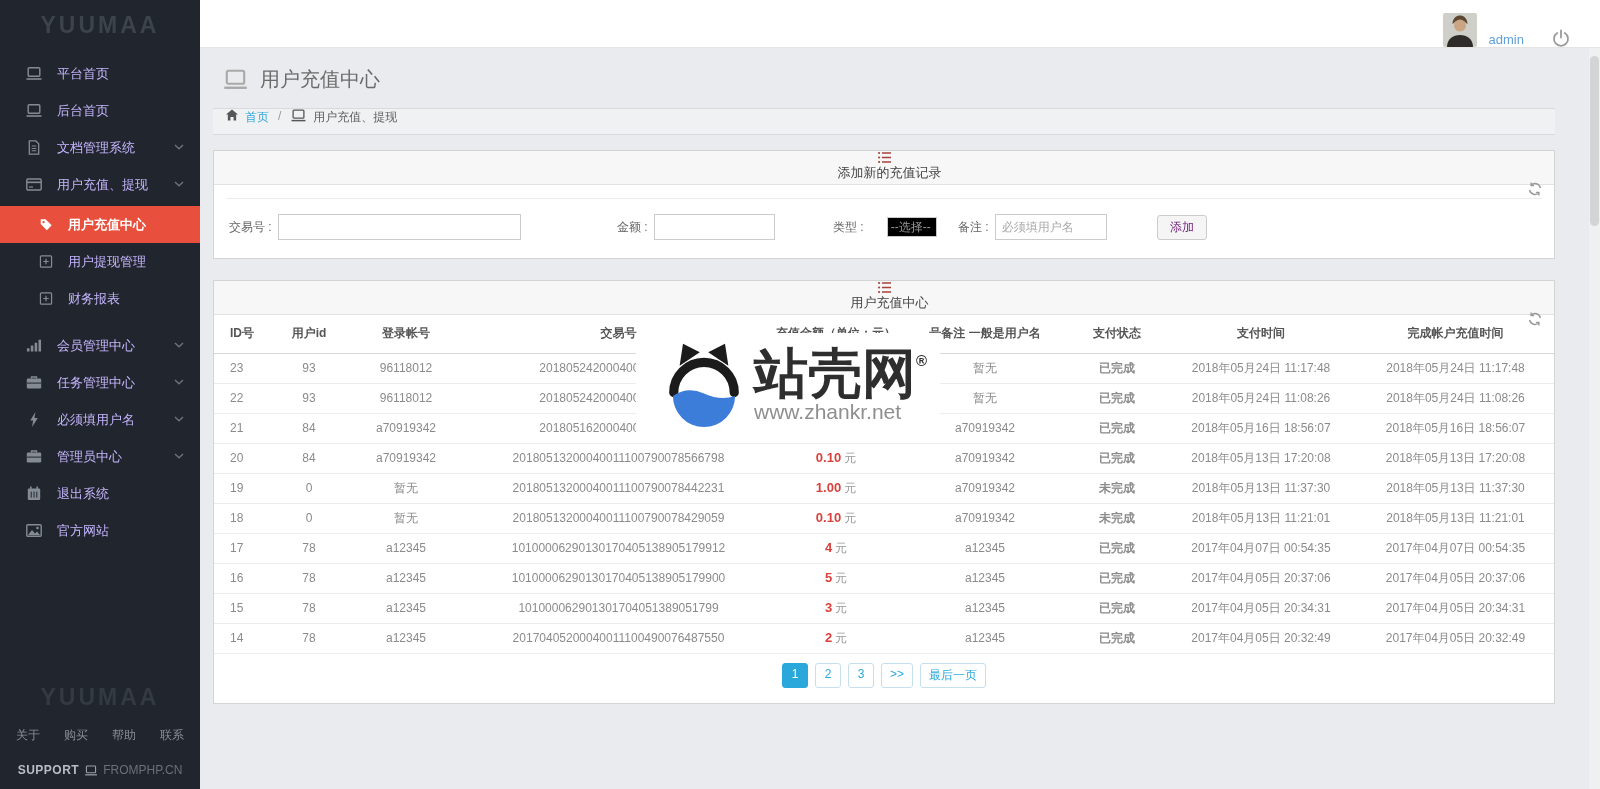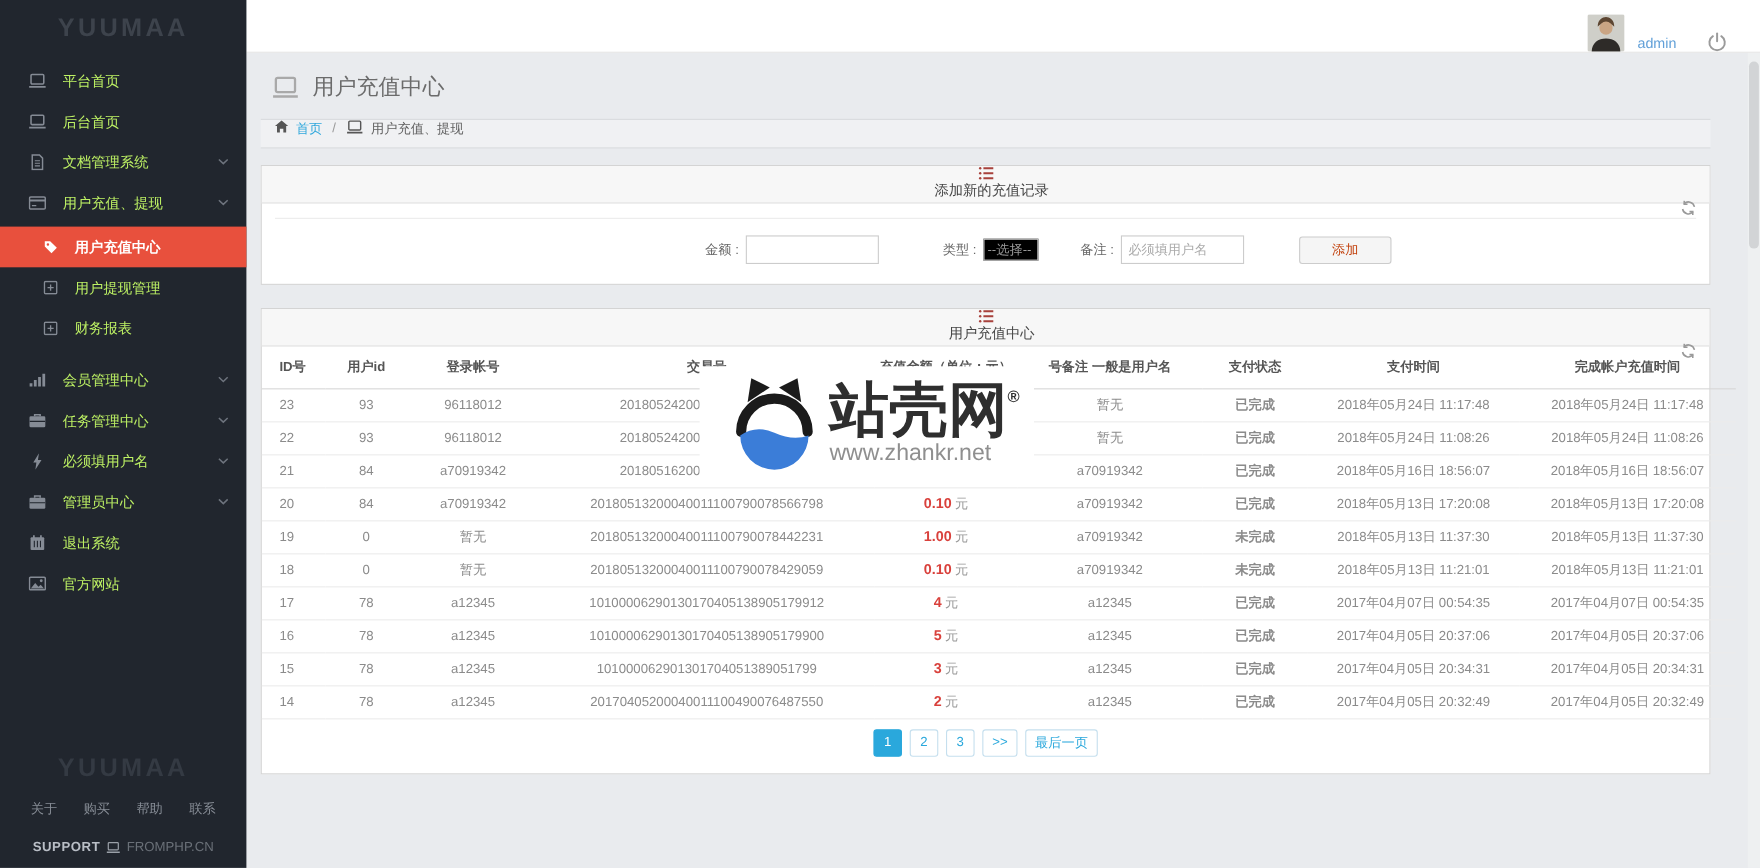--- a/index.html
+++ b/index.html
@@ -4,25 +4,25 @@
 <style>
   * { box-sizing: border-box; margin: 0; padding: 0; }
   html,body { width:1600px; height:789px; }
   body {
     font-family:"Liberation Sans","DejaVu Sans",sans-serif;
     font-size:12px; background:#e9ebee; overflow:hidden; position:relative; color:#666;
   }
   .app { display:flex; height:100%; }
 
   
-  .sidebar { width:224px; flex:none; background:#21262e; position:relative; }
+  .sidebar { width:200px; flex:none; background:#21262e; position:relative; }
   .side-logo { padding:12px 0 16px; text-align:center; font-size:23px; font-weight:bold;
                letter-spacing:3px; color:#3d434c; }
   .nav-item { display:flex; align-items:center; height:37px; padding:0 16px 0 26px;
-              font-size:13px; color:#bef264; cursor:pointer; }
+              font-size:13px; color:#c4b5fd; cursor:pointer; }
   .nav-item .nico { width:16px; height:15px; color:#858b95; flex:none; display:inline-flex; }
   .nav-item .nico svg { width:100%; height:100%; }
   .nav-item .nlabel { margin-left:15px; white-space:nowrap; }
   .nav-item .chev { margin-left:auto; width:10px; height:7px; color:#6d737d; display:inline-flex; }
   .nav-item .chev svg { width:100%; height:100%; }
   .nav-item.sub { padding-left:39px; }
   .nav-item.sub .nico { width:14px; height:13px; }
   .nav-item.sub-first { margin-top:3px; }
   .nav-item.gap { margin-top:10px; }
   .nav-item.active { background:#e8503d; color:#fff; font-weight:bold; }
@@ -73,31 +73,31 @@
   .panel-hd .refresh svg { width:100%; height:100%; }
 
   
   .form-body { padding:13px 12px 17px; }
   .form-divider { border-top:1px solid #ececec; margin-bottom:14px; }
   .form-row { position:relative; height:28px; }
   .fg { position:absolute; top:0; display:flex; align-items:center; height:28px; color:#666; }
   .fg label { margin-right:6px; white-space:nowrap; }
   .fg-txn  { left:3px; }
   .fg-amt  { left:391px; }
-  .fg-type { left:607px; }
+  .fg-type { left:607px;gap:17px; }
   .fg-note { left:732px; }
   .fg-btn  { left:931px; }
   .inp { height:26px; border:1px solid #ccc; background:#fff; padding:0 6px; font-size:12px; color:#333;
          font-family:inherit; }
   .inp::placeholder { color:#aaa; }
   .inp-txn { width:243px; } .inp-amt { width:121px; } .inp-note { width:112px; }
   .sel { height:20px; min-width:50px; border:1px solid #c9c9c9; background:#000000; color:#999;
          display:inline-flex; align-items:center; padding:0 3px; cursor:pointer; }
-  .add-btn { height:25px; padding:0 29px; border:1px solid #ccc; border-radius:3px;
-             background:#f5f5f5; color:#c2410c; font-size:12px; cursor:pointer; font-family:inherit; }
+  .add-btn { height:25px; padding:0 12px; border:1px solid #ccc; border-radius:3px;
+             background:#f5f5f5; color:#701a75; font-size:12px; cursor:pointer; font-family:inherit; }
 
   
   .tbl { width:100%; border-collapse:collapse; table-layout:fixed; }
   .tbl th { height:38px; font-size:12px; font-weight:bold; color:#555; text-align:center;
             border-bottom:1px solid #d6d6d6; white-space:nowrap; overflow:hidden; }
   .tbl td { height:30px; font-size:12px; color:#8b8b8b; text-align:center;
             border-bottom:1px solid #ececec; white-space:nowrap; overflow:hidden; }
   .tbl .left { text-align:left; padding-left:16px; }
   .txn-num { color:#cc6661; }
   .redtxt { color:#d9413c; font-weight:normal; }
@@ -370,20 +370,24 @@
                 <path d="M12.4 6A5.5 5.5 0 0 0 2.9 3.4" fill="none" stroke="currentColor" stroke-width="1.4"></path>
                 <path d="M3.1 0.6v3h3" fill="none" stroke="currentColor" stroke-width="1.4"></path>
                 <path d="M1.6 8a5.5 5.5 0 0 0 9.5 2.6" fill="none" stroke="currentColor" stroke-width="1.4"></path>
                 <path d="M10.9 13.4v-3h-3" fill="none" stroke="currentColor" stroke-width="1.4"></path>
               </svg>
             </span>
         </div>
         <div class="form-body">
           <div class="form-divider"></div>
           <div class="form-row">
+            <div class="fg fg-txn">
+              <label>交易号 :</label>
+              <input class="inp inp-txn" value="" style="">
+            </div>
             <div class="fg fg-amt">
               <label>金额 :</label>
               <input class="inp inp-amt" value="" style="">
             </div>
             <div class="fg fg-type">
               <label>类型 :</label>
               <span class="sel">--选择--</span>
             </div>
             <div class="fg fg-note">
               <label>备注 :</label>

